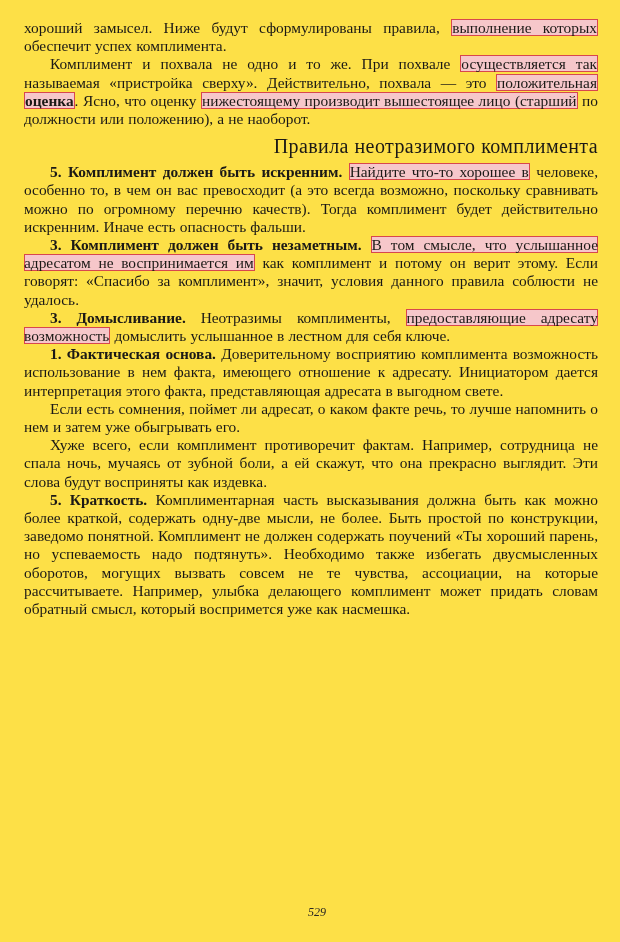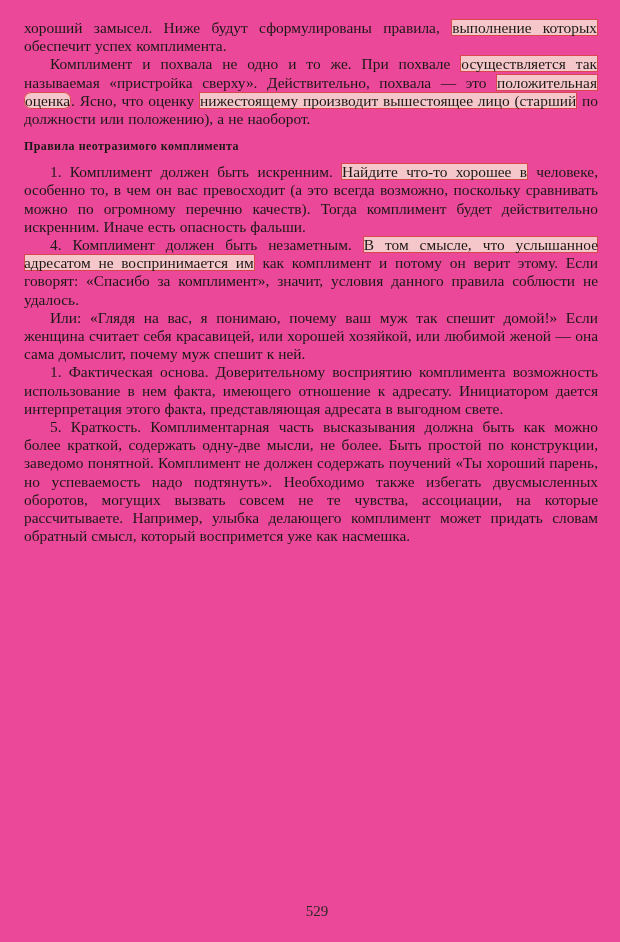--- a/index.html
+++ b/index.html
@@ -5,80 +5,83 @@
   * { box-sizing: border-box; }
   html, body { margin: 0; padding: 0; }
   body {
     width: 620px; height: 942px;
     background: #efeeea;
     font-family: "Liberation Serif", "DejaVu Serif", serif;
   }
   .page {
     position: relative;
     width: 620px; height: 942px;
-    background: #ec4899;
+    background: #fde047;
     color: #1b1916;
     padding: 19px 22px 0 24px;
     overflow: hidden;
   }
   .para {
     margin: 0;
     text-align: justify;
     font-size: 15.4px;
     line-height: 18.2px;
     text-indent: 26px;
     word-spacing: 0.3px;
   }
   .para.no-indent { text-indent: 0; }
-  .b { font-weight: normal; border-radius: 7px; }
+  .b { font-weight: bold; }
   .hl {
     background: #f6c7ca;
     box-shadow: inset 0 0 0 1px #d8474d;
     padding: 0 1px;
   }
   .heading {
-    text-align: left;
-    font-weight: bold;
-    font-size: 12px;
+    text-align: right;
+    font-weight: normal;
+    font-size: 20px;
     line-height: 20px;
     margin: 8px 0 7px 0;
     text-indent: 0;
     letter-spacing: 0.4px;
   }
   .page-number {
     position: absolute;
     left: 14px; right: 0; bottom: 22px;
     text-align: center;
-    font-size: 15px;
+    font-size: 12px;
     color: #2a2824;
+    font-style: italic;
   }
 </style>
 </head>
 <body>
 
 <div class="page">
 
   <p class="para no-indent"><span>хороший замысел. Ниже будут сформулированы правила, </span><span class="hl">выполнение которых</span><span> обеспечит успех комплимента.</span></p>
 
   <p class="para"><span>Комплимент и похвала не одно и то же. При похвале </span><span class="hl">осуществляется так</span><span> называемая «пристройка сверху». Действительно, похвала — это </span><span class="hl">положительная</span><span> </span><span class="hl b">оценка</span><span>. Ясно, что оценку </span><span class="hl">нижестоящему производит вышестоящее лицо (старший</span><span> по должности или положению), а не наоборот.</span></p>
 
 
   <p class="para heading">Правила неотразимого комплимента</p>
 
-  <p class="para"><span class="b">1. Комплимент должен быть искренним.</span><span> </span><span class="hl">Найдите что-то хорошее в</span><span> человеке, особенно то, в чем он вас превосходит (а это всегда возможно, поскольку сравнивать можно по огромному перечню качеств). Тогда комплимент будет действительно искренним. Иначе есть опасность фальши.</span></p>
+  <p class="para"><span class="b">5. Комплимент должен быть искренним.</span><span> </span><span class="hl">Найдите что-то хорошее в</span><span> человеке, особенно то, в чем он вас превосходит (а это всегда возможно, поскольку сравнивать можно по огромному перечню качеств). Тогда комплимент будет действительно искренним. Иначе есть опасность фальши.</span></p>
 
-  <p class="para"><span class="b">4. Комплимент должен быть незаметным.</span><span> </span><span class="hl">В том смысле, что услышанное адресатом не воспринимается им</span><span> как комплимент и потому он верит этому. Если говорят: «Спасибо за комплимент», значит, условия данного правила соблюсти не удалось.</span></p>
+  <p class="para"><span class="b">3. Комплимент должен быть незаметным.</span><span> </span><span class="hl">В том смысле, что услышанное адресатом не воспринимается им</span><span> как комплимент и потому он верит этому. Если говорят: «Спасибо за комплимент», значит, условия данного правила соблюсти не удалось.</span></p>
+
+  <p class="para"><span class="b">3. Домысливание.</span><span> Неотразимы комплименты, </span><span class="hl">предоставляющие адресату возможность</span><span> домыслить услышанное в лестном для себя ключе.</span></p>
 
 
 
-  <p class="para"><span>Или: «Глядя на вас, я понимаю, почему ваш муж так спешит домой!» Если женщина считает себя красавицей, или хорошей хозяйкой, или любимой женой — она сама домыслит, почему муж спешит к ней.</span></p>
-
   <p class="para"><span class="b">1. Фактическая основа.</span><span> Доверительному восприятию комплимента возможность использование в нем факта, имеющего отношение к адресату. Инициатором дается интерпретация этого факта, представляющая адресата в выгодном свете.</span></p>
 
+  <p class="para"><span>Если есть сомнения, поймет ли адресат, о каком факте речь, то лучше напомнить о нем и затем уже обыгрывать его.</span></p>
 
 
+  <p class="para"><span>Хуже всего, если комплимент противоречит фактам. Например, сотрудница не спала ночь, мучаясь от зубной боли, а ей скажут, что она прекрасно выглядит. Эти слова будут восприняты как издевка.</span></p>
 
   <p class="para"><span class="b">5. Краткость.</span><span> Комплиментарная часть высказывания должна быть как можно более краткой, содержать одну-две мысли, не более. Быть простой по конструкции, заведомо понятной. Комплимент не должен содержать поучений «Ты хороший парень, но успеваемость надо подтянуть». Необходимо также избегать двусмысленных оборотов, могущих вызвать совсем не те чувства, ассоциации, на которые рассчитываете. Например, улыбка делающего комплимент может придать словам обратный смысл, который воспримется уже как насмешка.</span></p>
 
 
   <div class="page-number">529</div>
 
 </div>
 
 </body></html>

